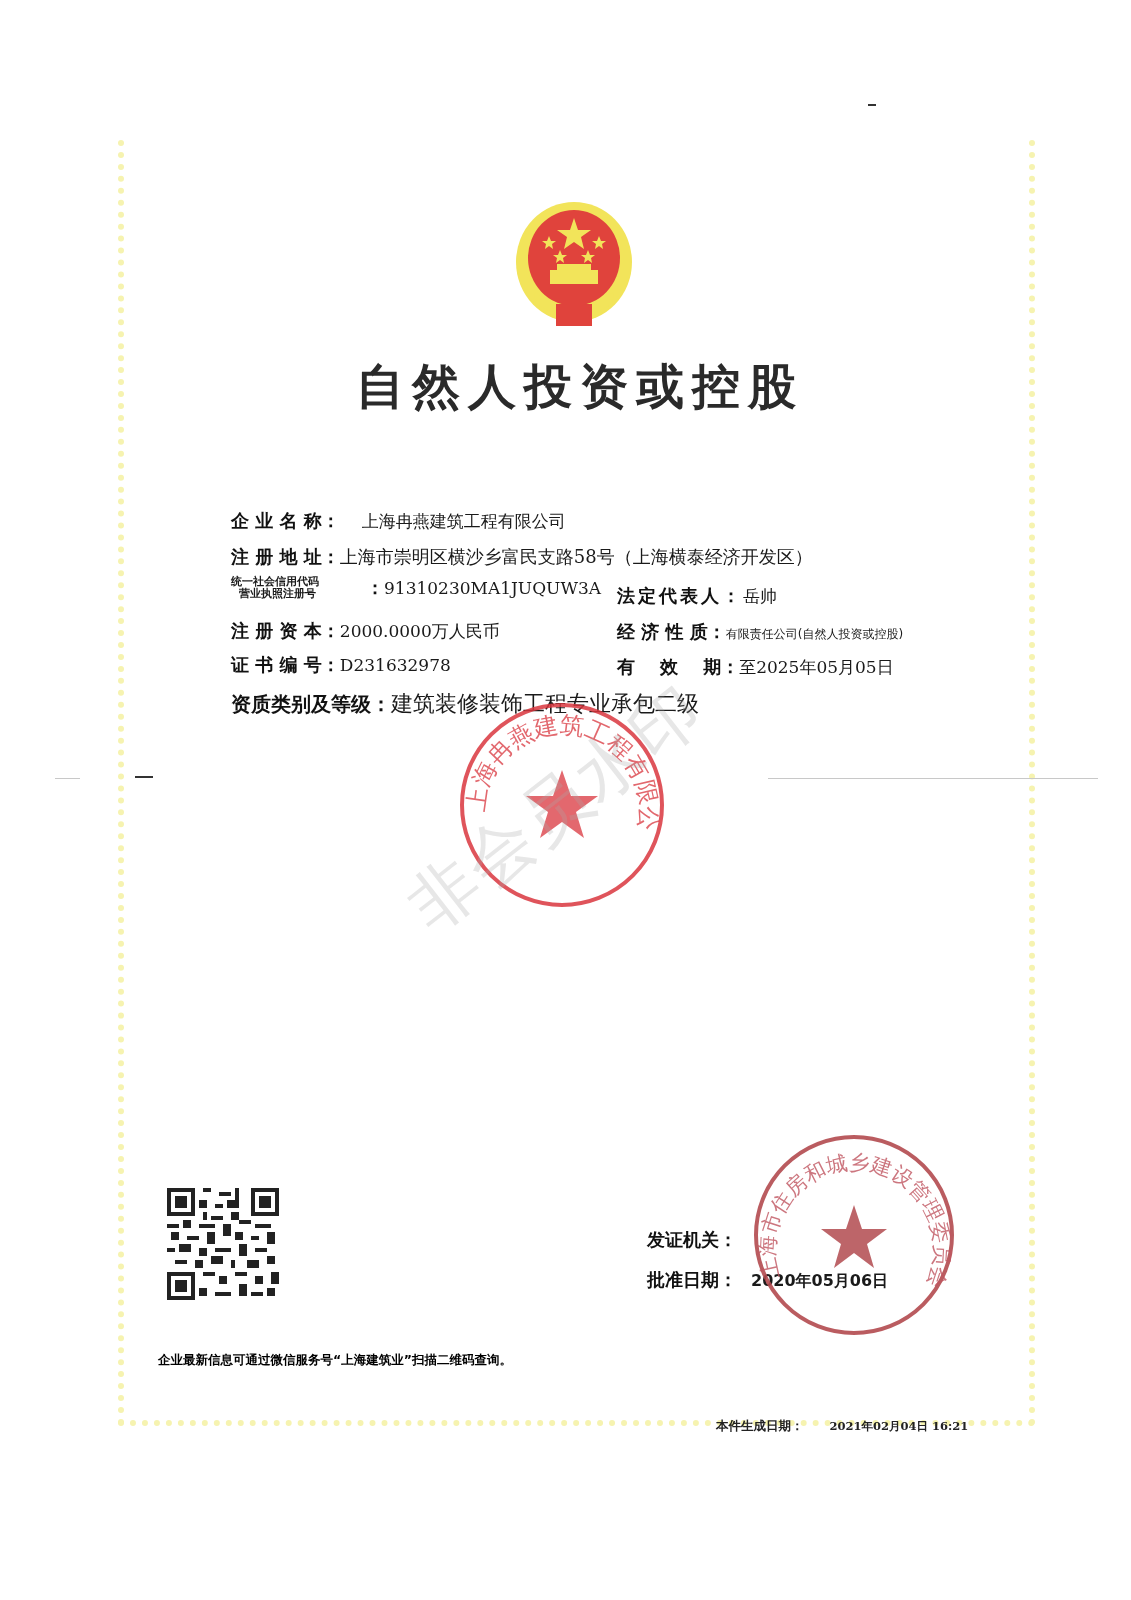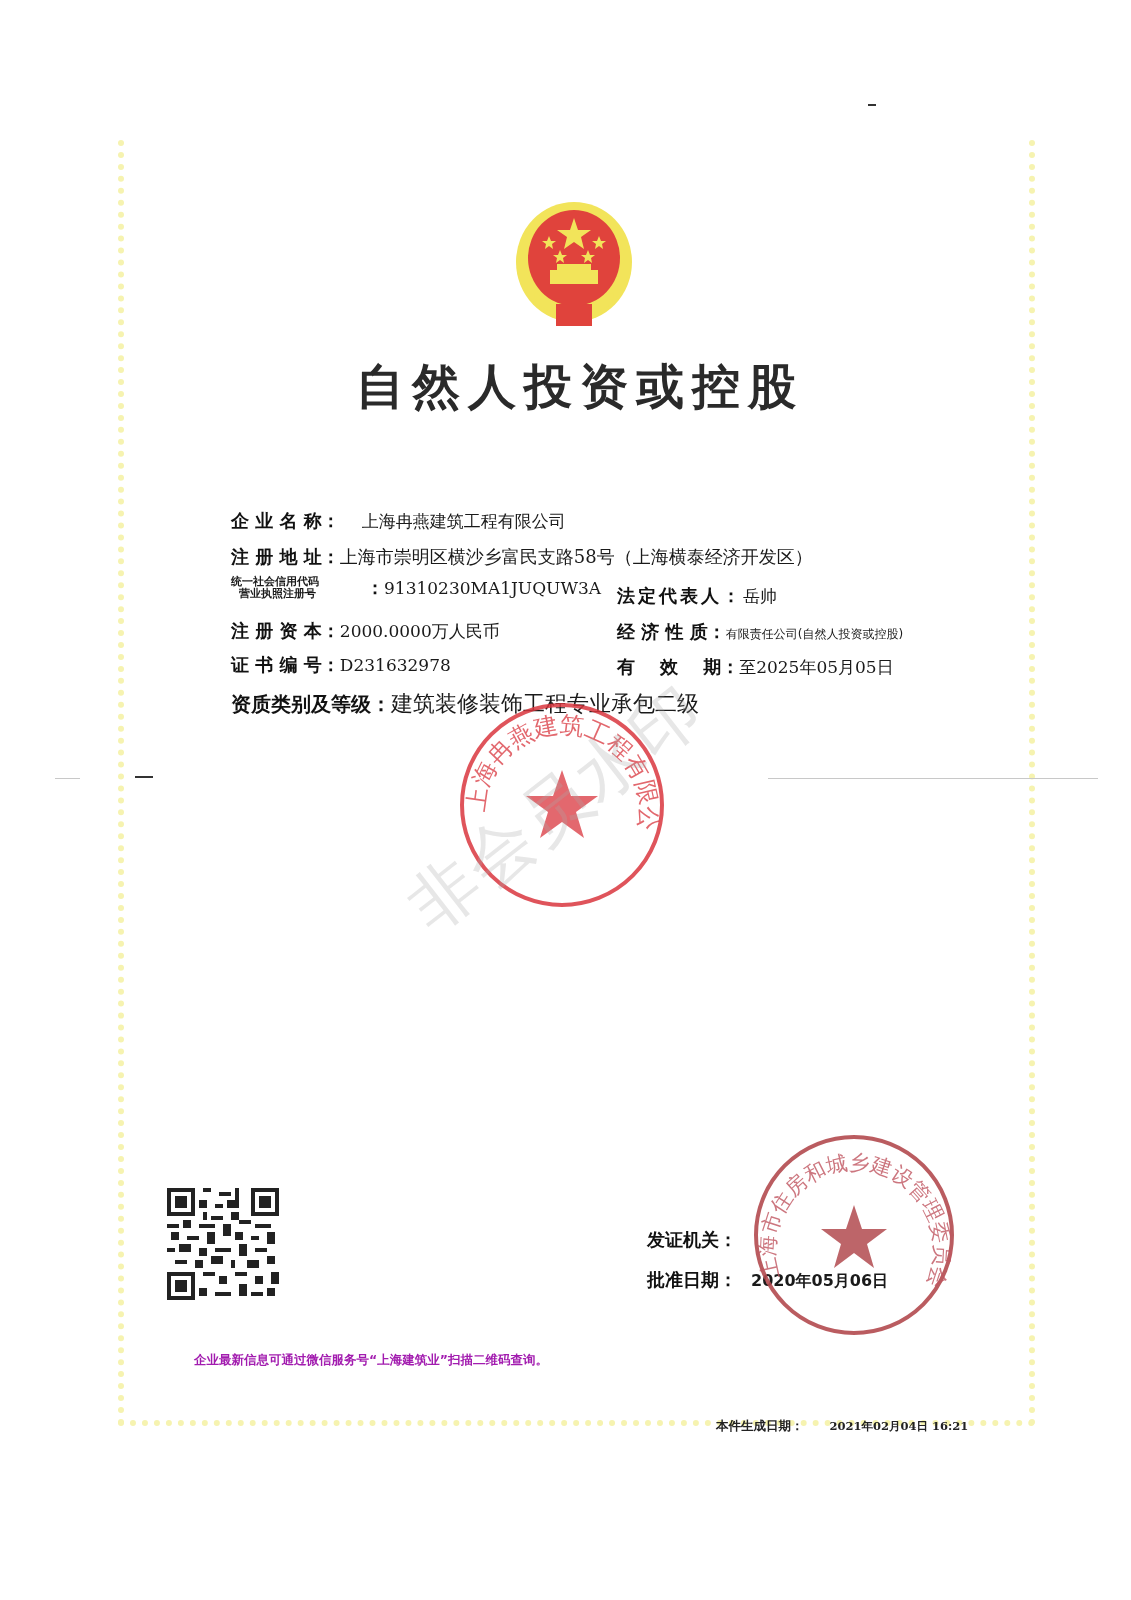--- a/index.html
+++ b/index.html
@@ -25,21 +25,21 @@
   .value.small { font-size: 12px; font-family: "DejaVu Sans", sans-serif; }
   .stacked-label { display: inline-block; font-family: "DejaVu Sans", sans-serif; font-weight: bold; font-size: 11px; line-height: 12px; width: 140px; }
   .stamp-company { position: absolute; left: 455px; top: 700px; width: 215px; height: 210px; }
   .stamp-authority { position: absolute; left: 752px; top: 1133px; width: 205px; height: 205px; }
   .watermark {
     position: absolute; left: 390px; top: 730px; font-family: "DejaVu Sans", sans-serif;
     font-size: 68px; color: rgba(170,170,170,0.28); transform: rotate(-38deg); transform-origin: left top;
     white-space: nowrap; letter-spacing: 2px; top: 880px;
   }
   .qr { position: absolute; left: 167px; top: 1188px; width: 112px; height: 112px; }
-  .footer-note { position: absolute; left: 158px; top: 1352px; font-family: "DejaVu Sans", sans-serif; font-weight: bold; font-size: 12.5px; color: #a21caf; margin-left: 36px; }
+  .footer-note { position: absolute; left: 158px; top: 1352px; font-family: "DejaVu Sans", sans-serif; font-weight: bold; font-size: 12.5px; color: #000000; }
   .gen-date { position: absolute; left: 716px; top: 1418px; font-family: "DejaVu Sans", sans-serif; font-size: 12.5px; color: #222; }
   .gen-date .lbl { font-weight: bold; margin-right: 22px; }
   .gen-date .val { font-family: "DejaVu Serif", serif; font-size: 11.5px; font-weight: bold; }
   .issuer-label { position: absolute; left: 647px; top: 1228px; }
   .approve { position: absolute; left: 647px; top: 1268px; }
 </style>
 </head>
 <body>
 
 <div class="cert-frame"></div>

